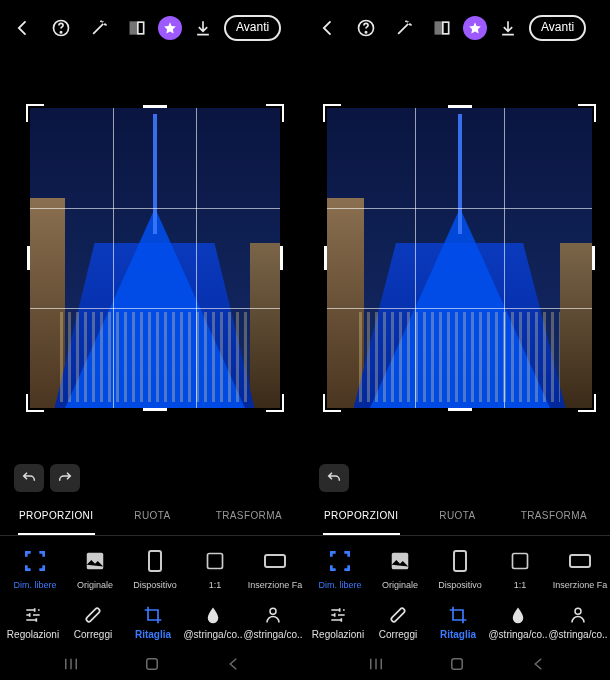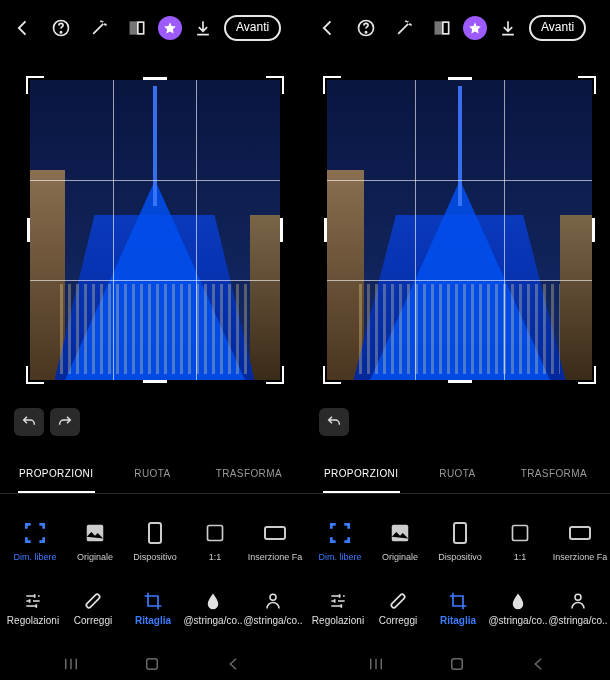--- a/index.html
+++ b/index.html
@@ -1,18 +1,18 @@
 <!DOCTYPE html>
 <html><head>
 <meta charset="utf-8">
 <style>
 * { margin:0; padding:0; box-sizing:border-box; font-family:-apple-system,BlinkMacSystemFont,sans-serif; }
 body { background:#000; width:610px; height:680px; overflow:hidden; position:relative; }
 .split { display:flex; width:100%; height:100%; }
-.pane { width:305px; height:100%; display:flex; flex-direction:column; position:relative;gap:14px; }
+.pane { width:305px; height:100%; display:flex; flex-direction:column; position:relative; }
 .topbar { display:flex; align-items:center; padding:8px 6px; gap:4px; height:56px; }
 .ticon { width:34px; height:34px; display:flex; align-items:center; justify-content:center; color:#e8e8e8; cursor:pointer; }
 .ticon.star { background:#9c5aff; border-radius:50%; width:24px; height:24px; }
 .pillbtn { border:2px solid #e8e8e8; border-radius:20px; padding:4px 10px; color:#fff; font-size:12px; text-align:center; line-height:1.1; cursor:pointer; }
 .canvas-area { flex:1; display:flex; align-items:center; justify-content:center; padding:10px 18px 10px 22px; position:relative; }
 .crop-frame { position:relative; width:250px; height:300px; }
 .photo { width:100%; height:100%; position:relative; overflow:hidden; }
 .sky { position:absolute; inset:0; background:linear-gradient(180deg,#0a1540 0%,#0f2155 50%,#152a6a 100%); }
 .tower { position:absolute; bottom:0; left:50%; transform:translateX(-50%); width:0; height:0; border-left:90px solid transparent; border-right:90px solid transparent; border-bottom:200px solid rgba(0,80,240,.85); }
 .towerbase { position:absolute; bottom:0; left:10%; width:80%; height:55%; background:linear-gradient(180deg,rgba(10,60,200,.9),rgba(0,40,160,.95)); clip-path:polygon(20% 0,80% 0,100% 100%,0 100%); }

